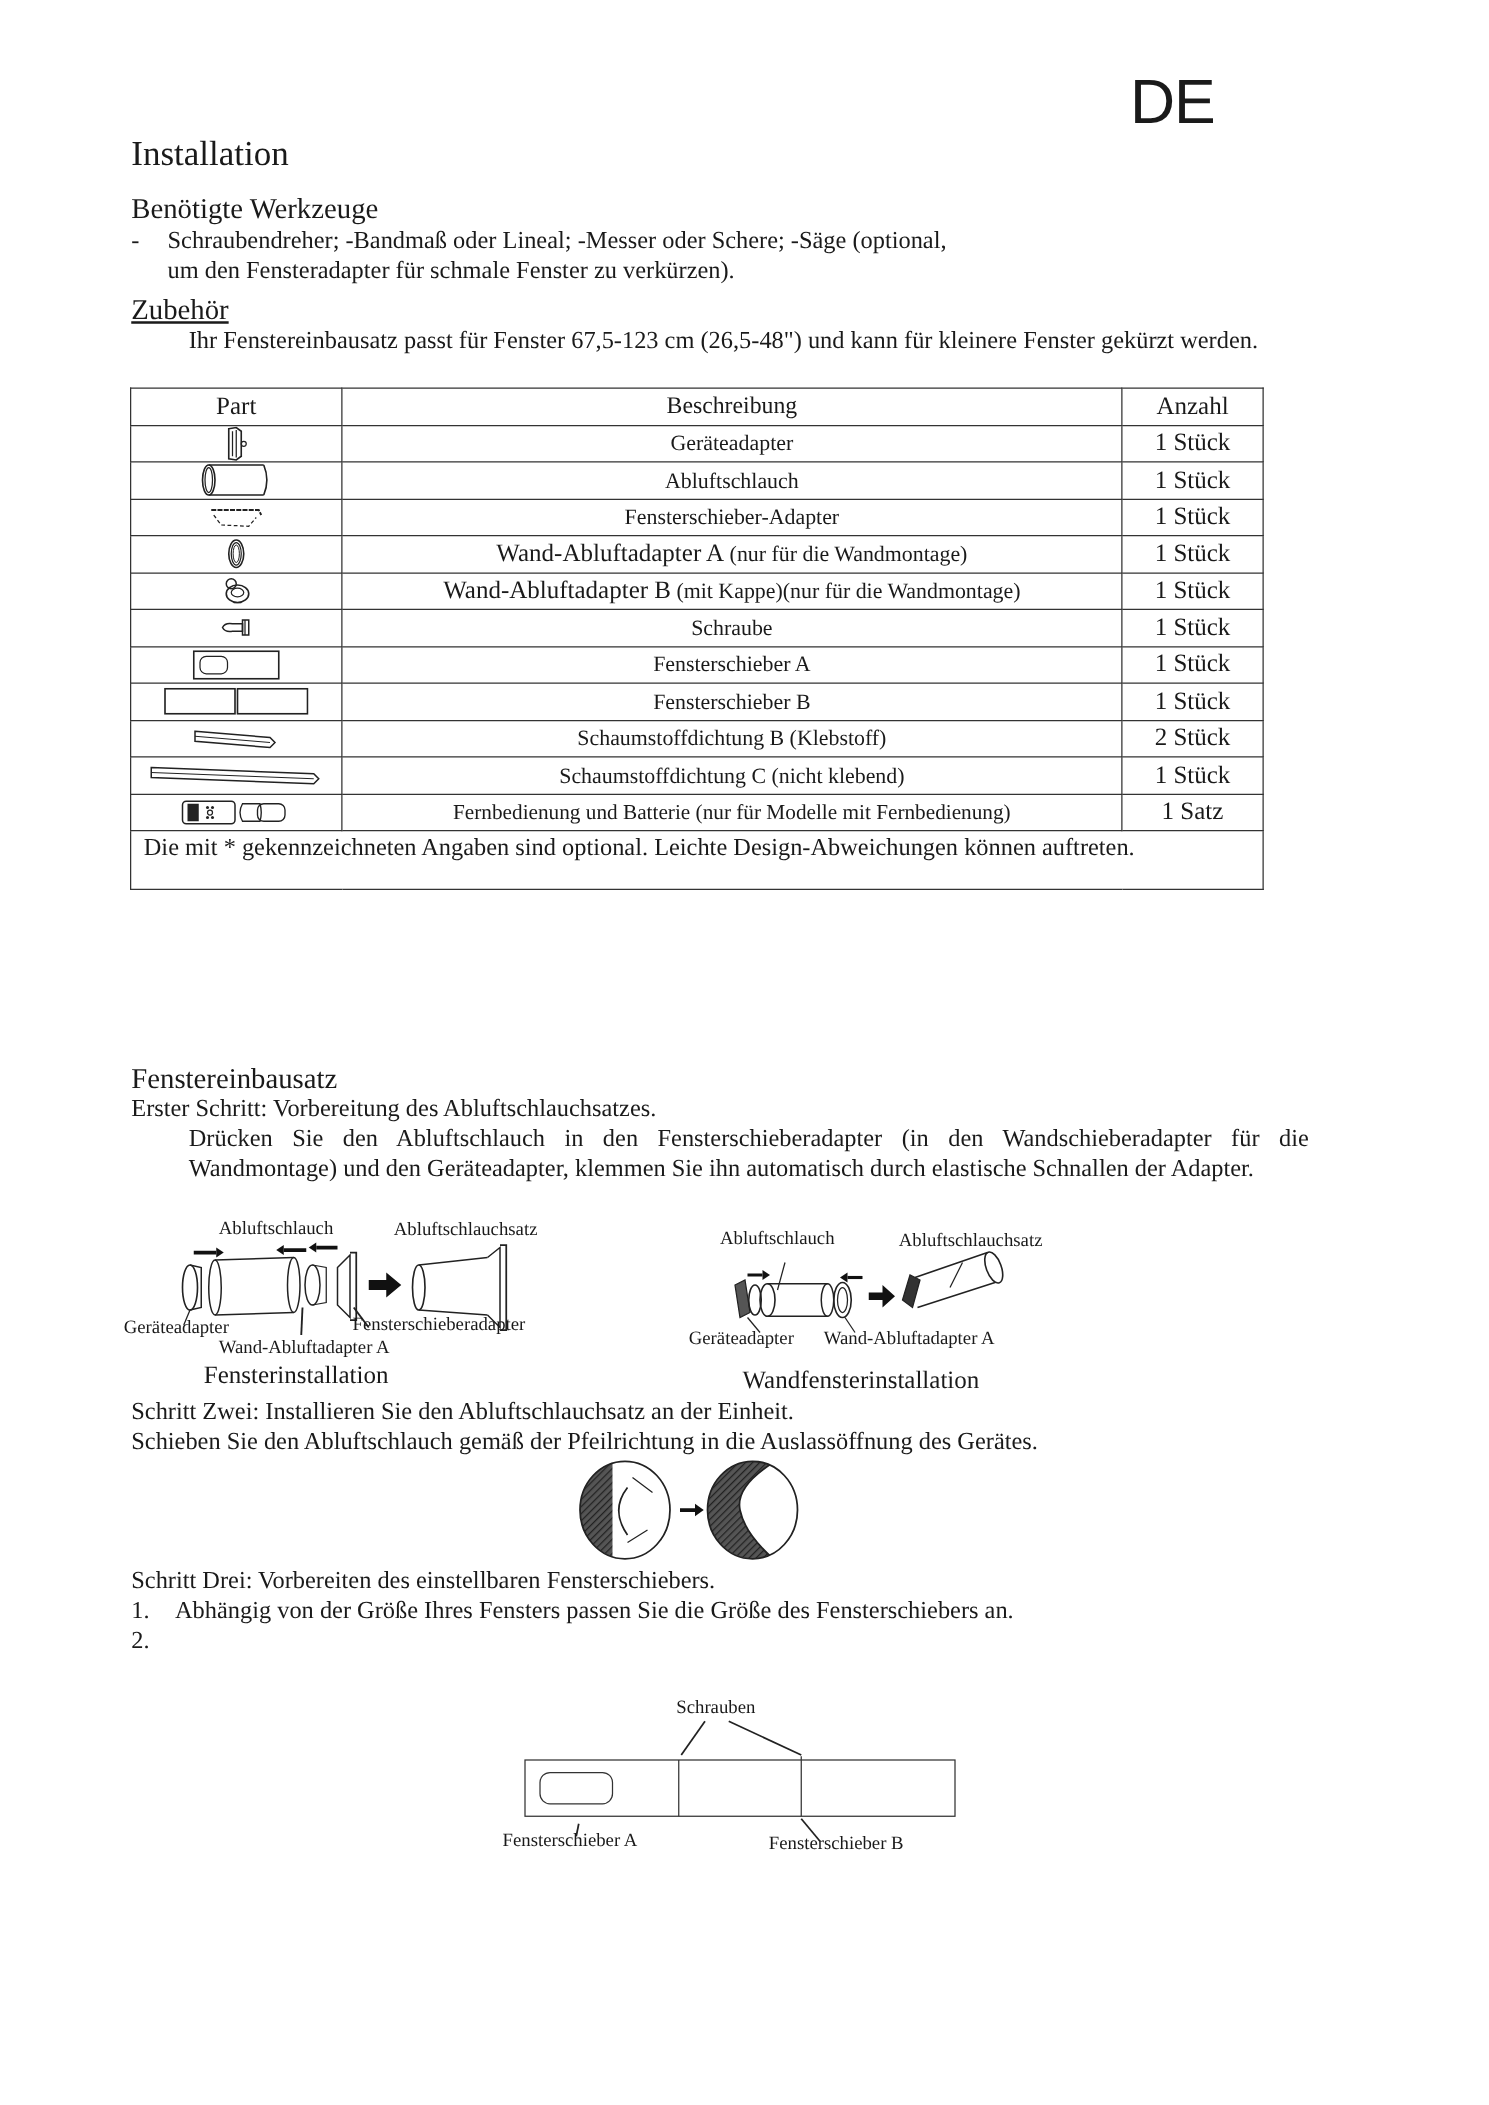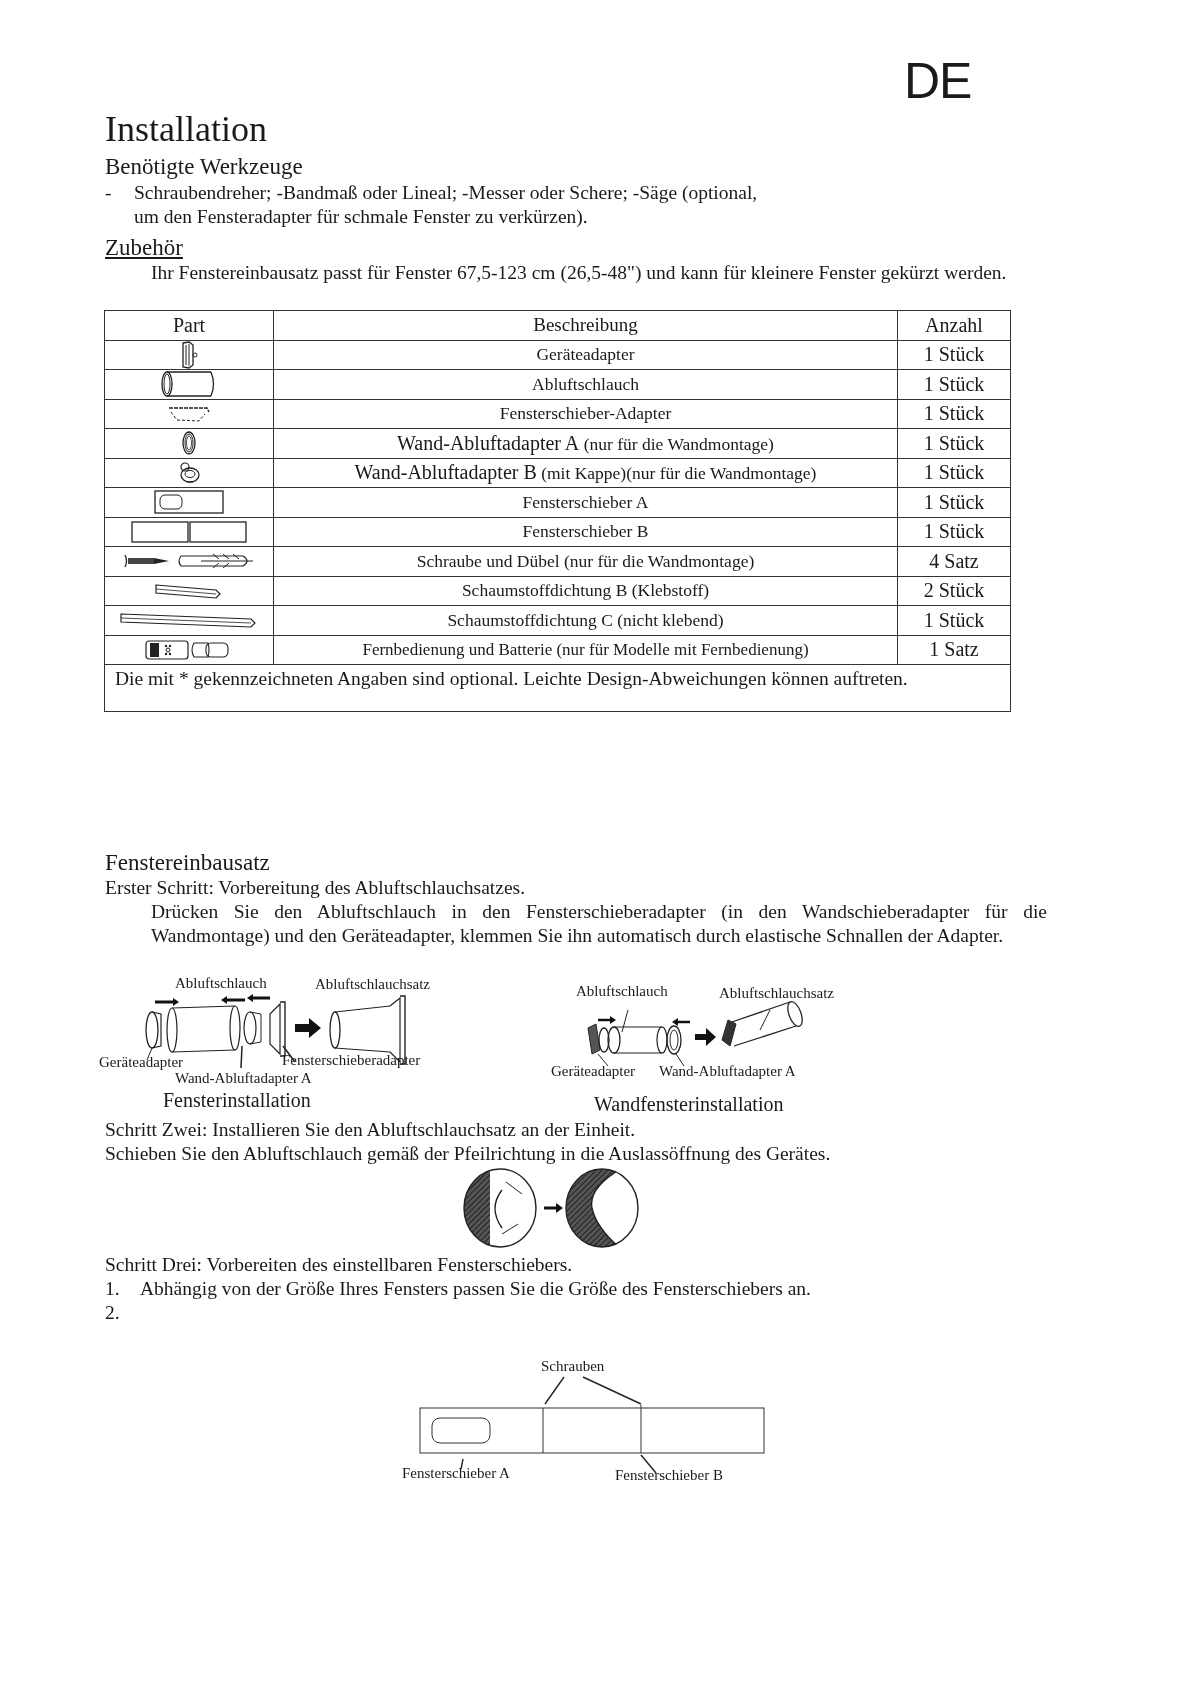--- a/index.html
+++ b/index.html
@@ -1,20 +1,20 @@
 <!DOCTYPE html>
 <html><head>
 <meta charset="utf-8">
 <style>
   html, body { margin: 0; padding: 0; background: #ffffff; }
   body { width: 1191px; height: 1684px; position: relative; overflow: hidden;
          font-family: "Liberation Serif", serif; color: #1a1a1a; }
   .abs { position: absolute; }
   .lang { left: 904px; top: 52px; font-family: "Liberation Sans", sans-serif; font-size: 50px; letter-spacing: -1px; }
-  .h1 { left: 105px; top: 108px; font-size: 36px; }
+  .h1 { left: 105px; top: 108px; font-size: 28px; }
   .h2 { font-size: 23px; left: 105px; }
   .p { font-size: 19.5px; left: 105px; line-height: 24px; }
   .justify { width: 896px; text-align: justify; text-align-last: left; margin-left: 46px; }
 
   table.parts { position: absolute; left: 104px; top: 310px; width: 907px; border-collapse: collapse; }
   table.parts td { border: 1.3px solid #333; height: 28.5px; padding: 0; text-align: center; vertical-align: middle; }
   table.parts td.c1 { width: 168px; }
   table.parts td.c3 { width: 112px; font-size: 20px; }
   table.parts td.c2 { font-size: 17.5px; }
   table.parts td.c2.big { font-size: 17px; }
@@ -99,48 +99,45 @@
               <circle cx="8" cy="7" r="4" fill="none" stroke="#222" stroke-width="1.2"></circle>
               <ellipse cx="13" cy="15" rx="9" ry="7" fill="none" stroke="#222" stroke-width="1.3"></ellipse>
               <ellipse cx="13" cy="14" rx="5" ry="3.5" fill="none" stroke="#222" stroke-width="1"></ellipse>
               <path d="M10 22 L16 22" stroke="#222"></path>
             </svg></span></td>
     <td class="c2"><span class="lg">Wand-Abluftadapter B</span><span> (mit Kappe)(nur für die Wandmontage)</span></td>
     <td class="c3">1 Stück</td>
   </tr>
   <tr>
     <td class="c1 icon"><span>
+      <svg width="26" height="16" viewBox="0 0 26 16">
+              <path d="M2 8 Q4 4 10 5 L18 5 L18 11 L10 11 Q4 12 2 8 Z" fill="none" stroke="#222" stroke-width="1.2"></path>
+              <rect x="18" y="2" width="5" height="12" fill="none" stroke="#222" stroke-width="1.2"></rect>
+              <path d="M20 2 L20 14" stroke="#222"></path>
+            </svg></span></td>
+    <td class="c2">Schraube</td>
+    <td class="c3">1 Stück</td>
+  </tr>
+  <tr>
+    <td class="c1 icon"><span>
       <svg width="70" height="24" viewBox="0 0 70 24">
               <rect x="1" y="1" width="68" height="22" fill="none" stroke="#222" stroke-width="1.3"></rect>
               <rect x="6" y="5" width="22" height="14" rx="5" fill="none" stroke="#222" stroke-width="1"></rect>
             </svg></span></td>
     <td class="c2">Fensterschieber A</td>
     <td class="c3">1 Stück</td>
   </tr>
   <tr>
     <td class="c1 icon"><span>
       <svg width="116" height="22" viewBox="0 0 116 22">
               <rect x="1" y="1" width="56" height="20" fill="none" stroke="#222" stroke-width="1.3"></rect>
               <rect x="59" y="1" width="56" height="20" fill="none" stroke="#222" stroke-width="1.3"></rect>
             </svg></span></td>
     <td class="c2">Fensterschieber B</td>
     <td class="c3">1 Stück</td>
-  </tr>
-  <tr>
-    <td class="c1 icon"><span>
-      <svg width="132" height="20" viewBox="0 0 132 20">
-              <path d="M2 4 Q5 10 2 16" fill="none" stroke="#222" stroke-width="1.3"></path>
-              <rect x="5" y="7" width="26" height="6" fill="#444"></rect>
-              <path d="M31 7 L46 10 L31 13 Z" fill="#222"></path>
-              <path d="M58 5 L120 5 Q128 10 120 15 L58 15 Q54 10 58 5 Z" fill="none" stroke="#222" stroke-width="1.2"></path>
-              <path d="M78 10 L130 10" stroke="#222"></path>
-              <path d="M90 3 L96 8 M100 3 L106 8 M110 3 L116 8 M90 17 L96 12 M100 17 L106 12" stroke="#222"></path>
-            </svg></span></td>
-    <td class="c2">Schraube und Dübel (nur für die Wandmontage)</td>
-    <td class="c3">4 Satz</td>
   </tr>
   <tr>
     <td class="c1 icon"><span>
       <svg width="70" height="18" viewBox="0 0 70 18">
               <path d="M2 3 L62 8 L66 12 L62 16 L2 11 Z" fill="none" stroke="#222" stroke-width="1.2"></path>
               <path d="M2 7 L62 12" stroke="#222" stroke-width="0.8"></path>
             </svg></span></td>
     <td class="c2">Schaumstoffdichtung B (Klebstoff)</td>
     <td class="c3">2 Stück</td>
   </tr>

